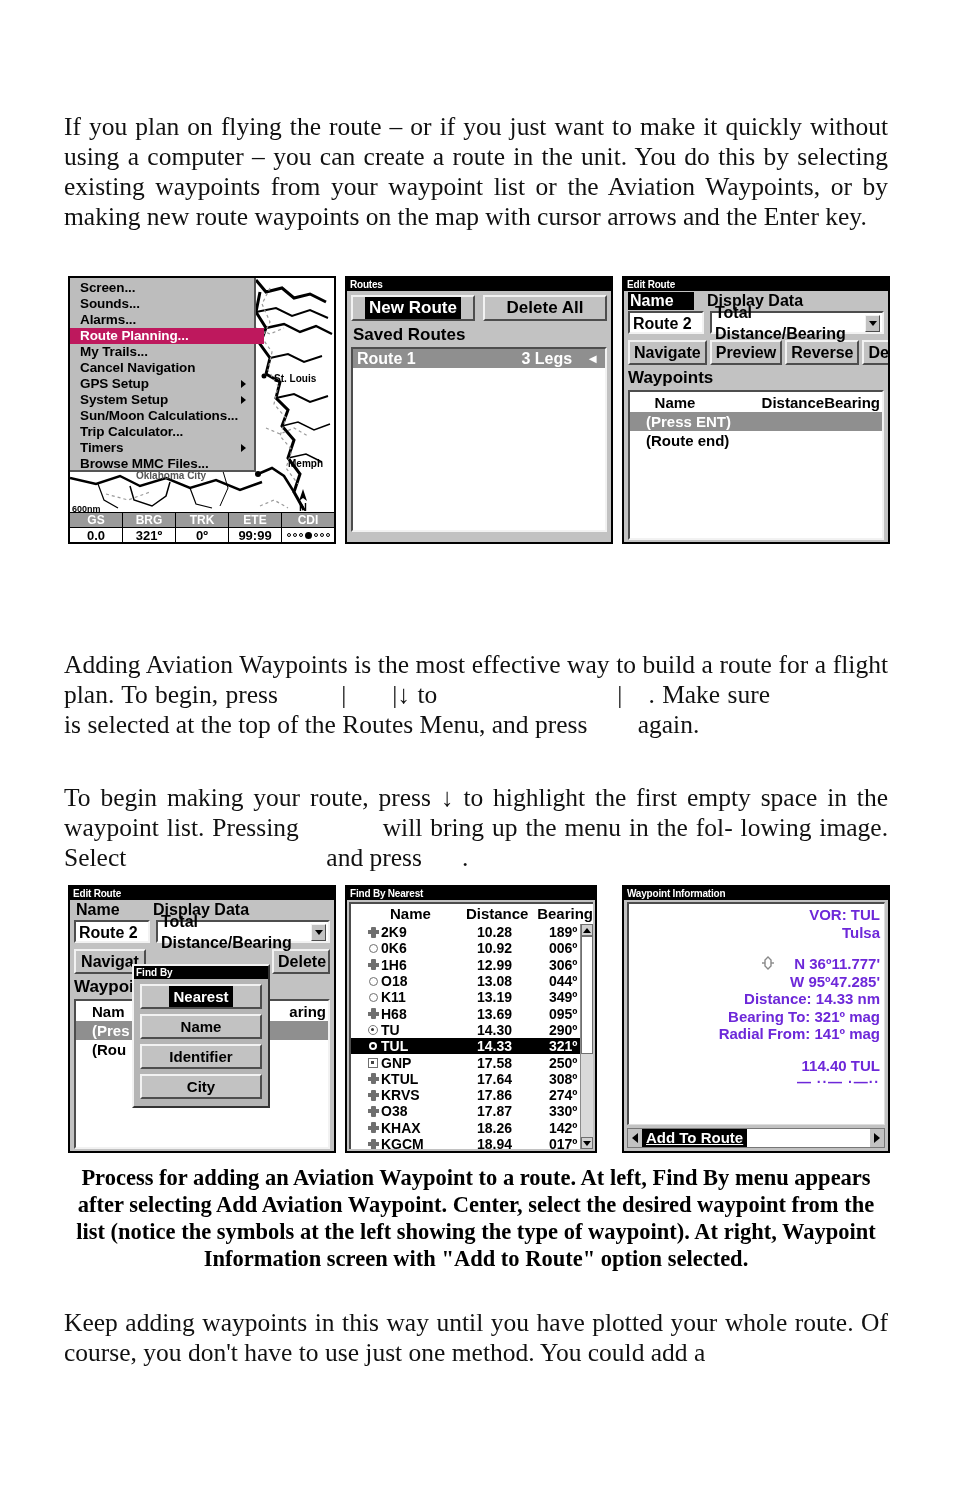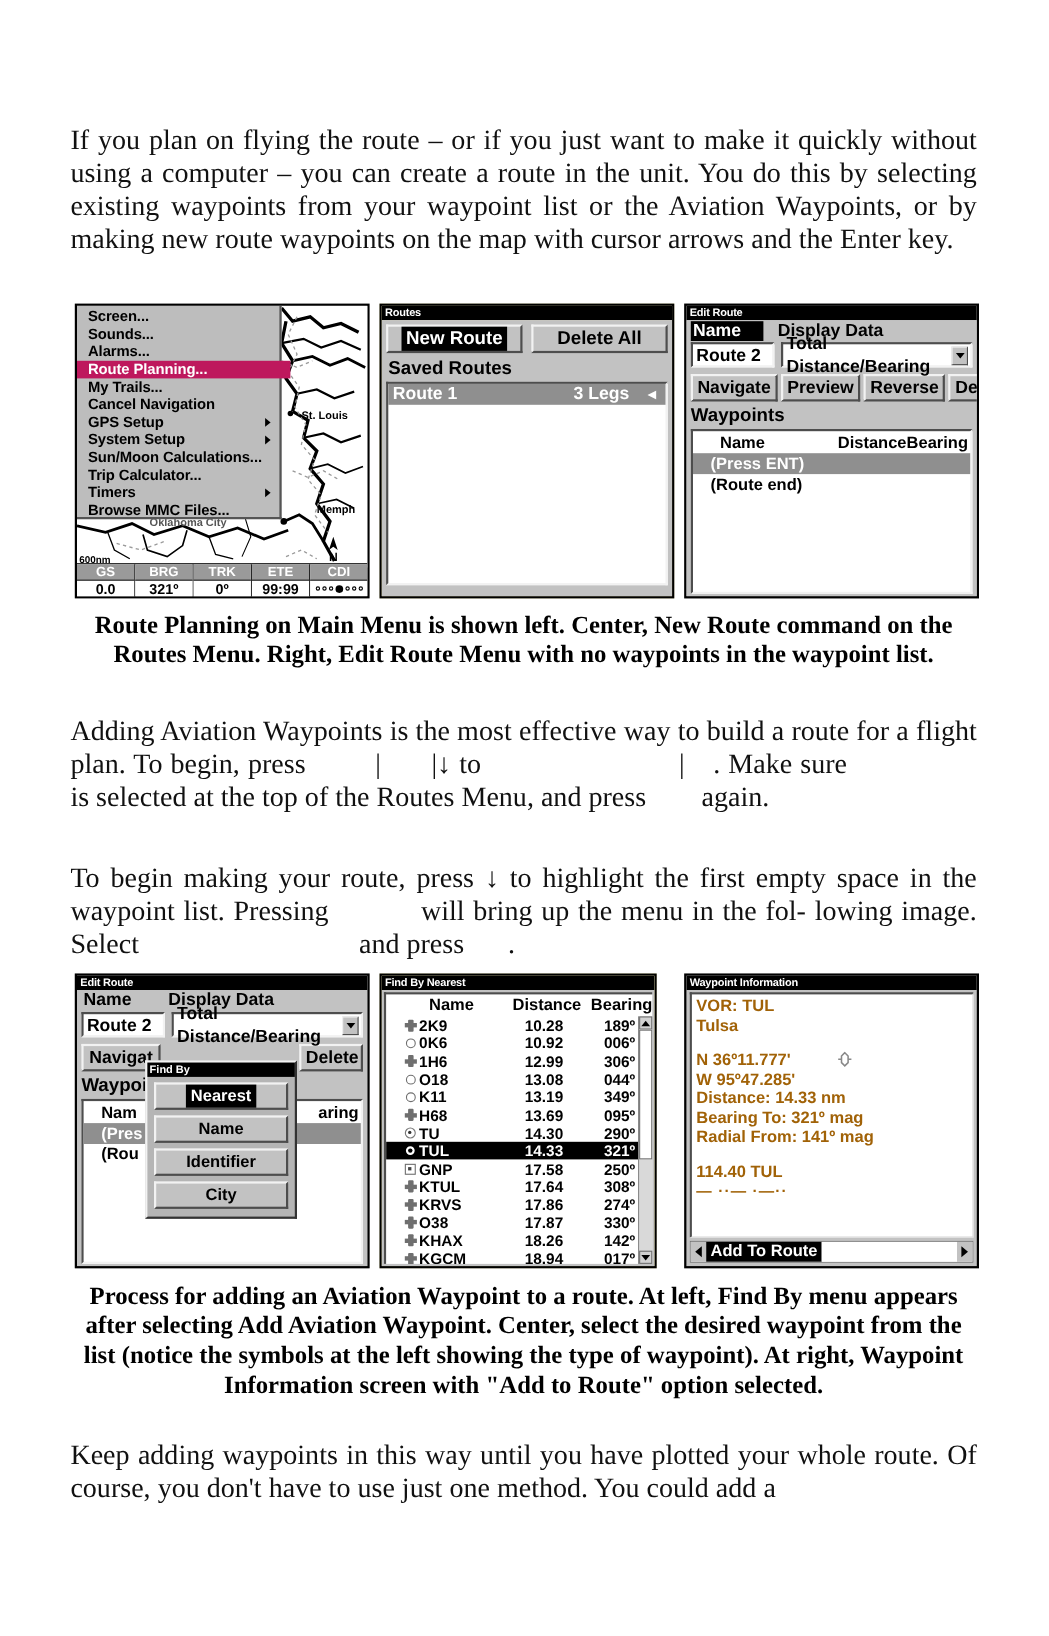--- a/index.html
+++ b/index.html
@@ -192,21 +192,21 @@
     box-sizing: border-box;
   }
   .cdi-dots b {
     display: block;
     width: 7px; height: 7px;
     background: #000;
     border-radius: 50%;
   }
 
   
-  #panel-routes { left: 345px; top: 276px; width: 268px; height: 268px; background: #fef9c3; }
+  #panel-routes { left: 345px; top: 276px; width: 268px; height: 268px; background: #0f766e; }
   .routes-body { position: absolute; left: 0; top: 13px; right: 0; bottom: 0; background: #c2c2c2; padding: 4px; box-sizing: border-box; }
   .btn3d {
     background: #c2c2c2;
     border-top: 2px solid #f2f2f2;
     border-left: 2px solid #f2f2f2;
     border-right: 2px solid #4d4d4d;
     border-bottom: 2px solid #4d4d4d;
     box-sizing: border-box;
     text-align: center;
     font-weight: bold;
@@ -396,22 +396,23 @@
     position: absolute; left: 3px; right: 3px; top: 15px; bottom: 26px;
     background: #fff;
     border-top: 2px solid #4d4d4d;
     border-left: 2px solid #4d4d4d;
     border-right: 1px solid #ddd;
     border-bottom: 1px solid #ddd;
     box-sizing: border-box;
     padding: 2px 4px;
     font-size: 15px;
     font-weight: bold;
-    color: #a16207;
+    color: #6d28d9;
     line-height: 17.5px;
+    text-align: right;
   }
   .wi-blank { height: 14px; }
   .wi-coordrow { position: relative; }
   .wi-compass {
     position: absolute; left: 128px; top: 1px;
     width: 14px; height: 14px;
   }
   .morse { letter-spacing: 1px; font-size: 14px; }
   .wi-footer {
     position: absolute; left: 3px; right: 3px; bottom: 3px;
@@ -426,21 +427,21 @@
     width: 14px; height: 18px;
     display: flex; align-items: center; justify-content: center;
     background: #c2c2c2;
   }
   .wi-footer .far.l::after { content:""; width:0;height:0;border-right:6px solid #000;border-top:5px solid transparent;border-bottom:5px solid transparent; }
   .wi-footer .far.r::after { content:""; width:0;height:0;border-left:6px solid #000;border-top:5px solid transparent;border-bottom:5px solid transparent; }
   .wi-footer .lbl {
     background: #000; color: #fff;
     font-size: 15px; font-weight: bold;
     padding: 0 4px;
-    height: 18px; line-height: 18px;
+    height: 18px; line-height: 18px; text-decoration: underline;
   }
   .wi-footer .fill { flex: 1; background: #fff; height: 18px; }
 </style>
 </head>
 <body>
 
 <div class="page">
 
   <div class="para" style="left:64px; top:112px; width:824px;">If you plan on flying the route – or if you just want to make it quickly without using a computer – you can create a route in the unit. You do this by selecting existing waypoints from your waypoint list or the Aviation Waypoints, or by making new route waypoints on the map with cursor arrows and the Enter key.</div>
 
@@ -581,21 +582,20 @@
           <span class="c2">
             <span>Distance</span><span>Bearing</span>
           </span>
         </div>
         <div class="wp-row sel">(Press ENT)</div>
         <div class="wp-row">(Route end)</div>
       </div>
     </div>
   </div>
 
-  <div class="caption" style="left:64px; top:554px; width:824px;">Route Planning on Main Menu is shown left. Center, New Route command on the Routes Menu. Right, Edit Route Menu with no waypoints in the waypoint list.</div>
 
   <div class="para" style="left:64px; top:650px; width:824px;">
     <span>Adding Aviation Waypoints is the most effective way to build a route for a flight plan. To begin, press</span>
     <span class="blank" style="width:56px;"></span><span class="keybar">|</span><span class="blank" style="width:46px;"></span><span class="keybar">|↓ to</span><span class="blank" style="width:180px;"></span><span class="keybar">|</span><span class="blank" style="width:26px;"></span><span>.</span>
     <span>Make sure</span><span class="blank" style="width:118px;"></span><span>is selected at the top of the Routes Menu, and press</span>
     <span class="blank" style="width:44px;"></span><span>again.</span>
   </div>
 
   <div class="para" style="left:64px; top:783px; width:824px;">
     <span>To begin making your route, press ↓ to highlight the first empty space in the waypoint list. Pressing</span>

